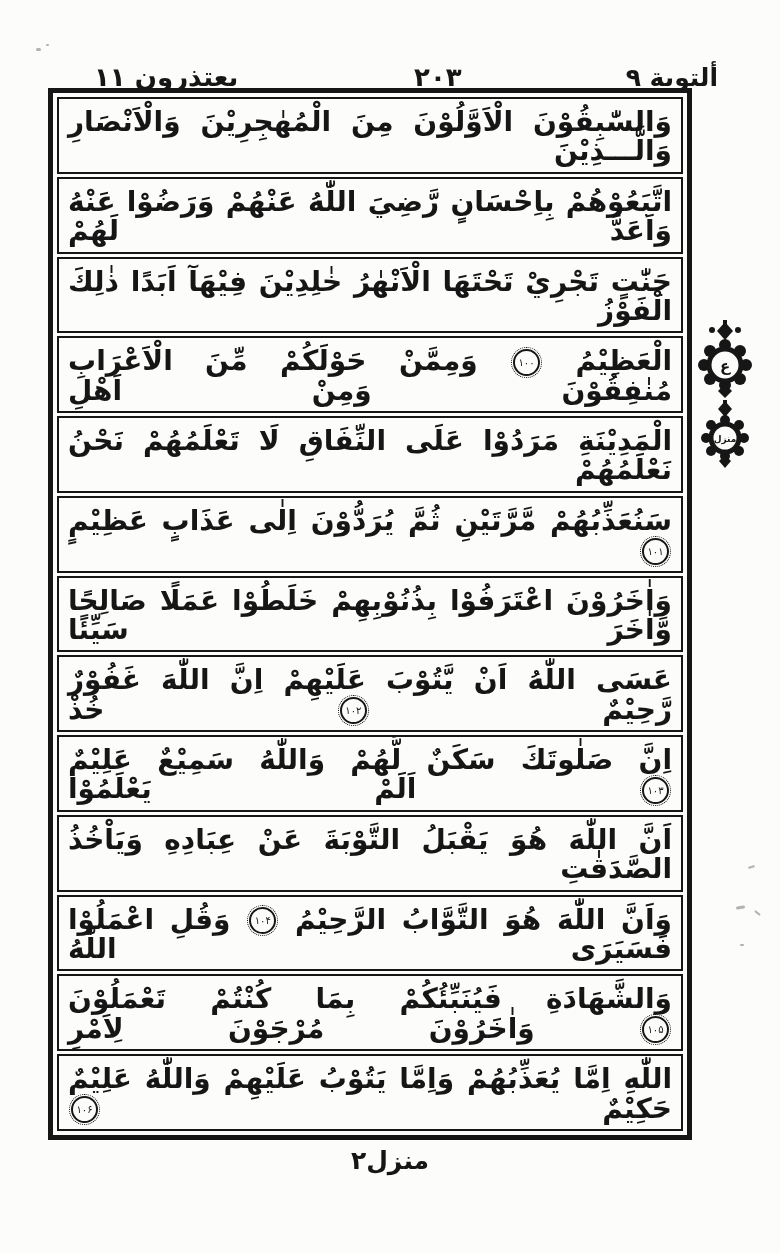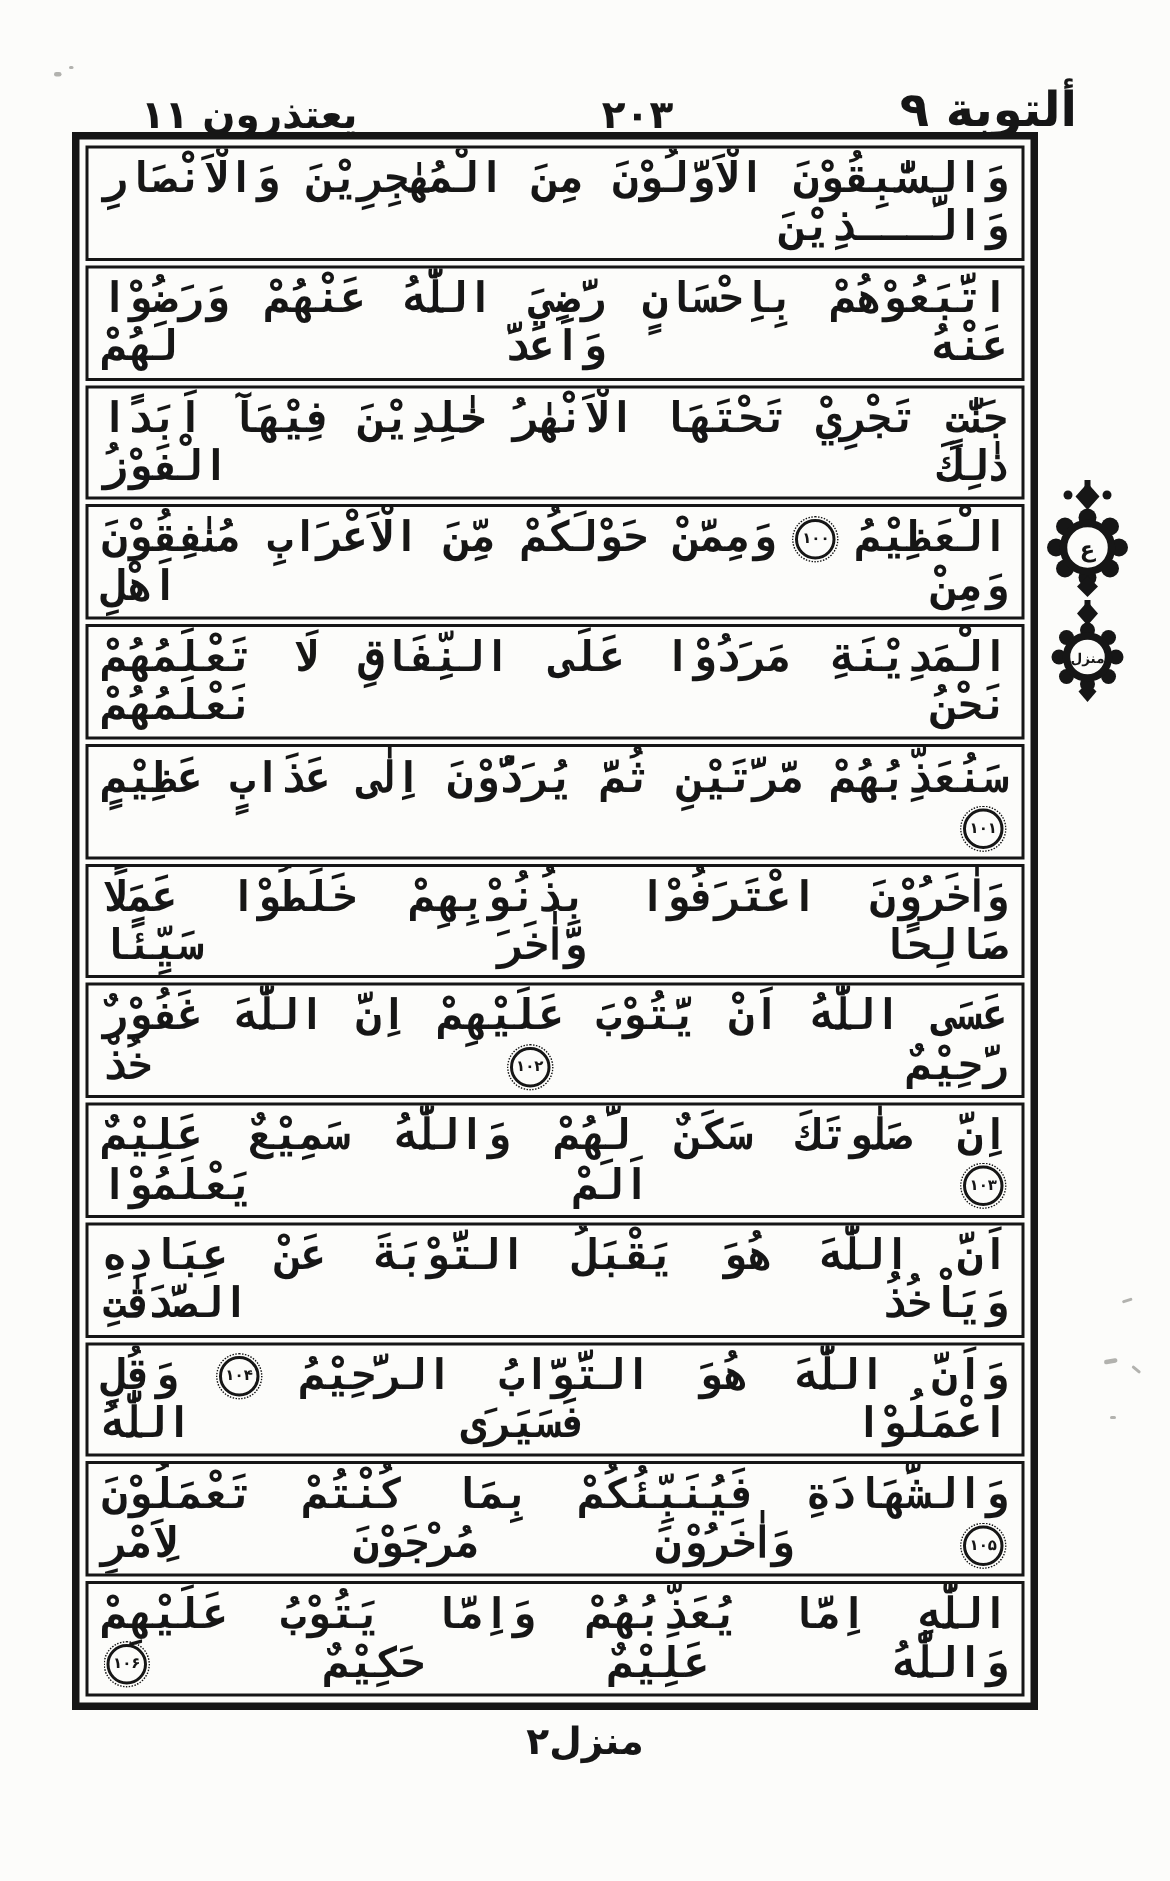--- a/index.html
+++ b/index.html
@@ -15,21 +15,21 @@
   
   .page-header{
     position:absolute; top:50px; left:0; right:0;
     height:42px;
     display:flex; flex-direction:row-reverse;
     justify-content:space-between; align-items:flex-end;
     padding:0 62px 0 66px;
     direction:ltr;
     font-weight:bold;
   }
-  .hdr-left{ font-size:32px; letter-spacing:0; }
+  .hdr-left{ font-size:25px; letter-spacing:0; }
   .hdr-center{ font-size:26px; transform:translateX(6px); }
   .hdr-right{ font-size:26px;margin-left:28px; }
   
   .frame{
     position:absolute; left:48px; top:88px;
     width:644px; height:1052px;
     border:5px solid var(--ink);
     padding:4px;
     background:var(--paper);
   }
@@ -47,28 +47,28 @@
   }
   .qtext{
     display:block; width:100%;
     direction:rtl;
     text-align:justify; text-align-last:justify;
     font-size:28px; font-weight:bold;
     line-height:1.05;
     white-space:nowrap;
     transform:translateY(1px);
   }
-  .seg{ white-space:normal;font-family:Liberation Mono, monospace; }
+  .seg{ white-space:normal; }
   .vmark{
     display:inline-block;
     width:27px; height:27px;
     border:2px solid var(--ink);
     outline:1px dotted var(--ink); outline-offset:1px;
     border-radius:50%;
-    font-size:10px; font-weight:bold;
+    font-size:10px; font-weight:normal;
     line-height:24px; text-align:center; text-align-last:center;
     vertical-align:middle;
     margin:0 3px;
   }
   
   .margin-markers{
     position:absolute; left:688px; top:320px;
     width:74px;
     display:flex; flex-direction:column; align-items:center; gap:2px;
   }

